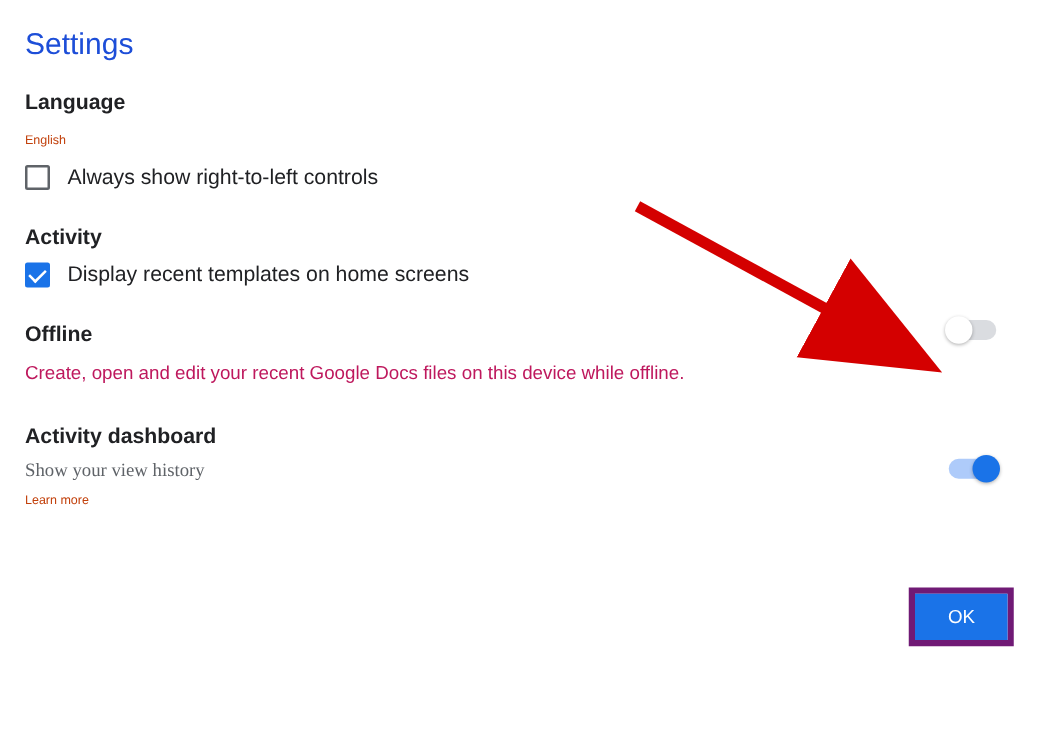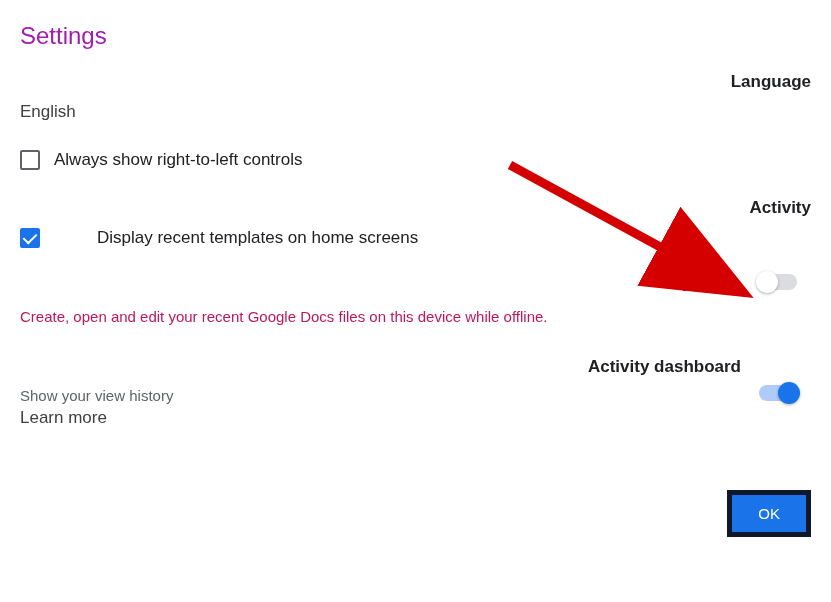--- a/index.html
+++ b/index.html
@@ -9,38 +9,37 @@
     font-family: Arial, "Helvetica Neue", Helvetica, sans-serif;
     color: #202124;
     background: #fff;
     width: 831px;
     position: relative;
   }
   .title {
     font-size: 24px;
     font-weight: 400;
     margin: 4px 0 22px 0;
-    color: #a21caf;
+    color: #1d4ed8;
   }
   .section-heading {
     font-size: 17px;
     font-weight: 700;
     margin: 0 0 10px 0;
     color: #202124;
-    text-align: right;
   }
   .link {
-    color: #404040;
-    font-size: 17px;
+    color: #c2410c;
+    font-size: 10px;
     cursor: pointer;
   }
   .row {
     display: flex;
     align-items: center;
-    margin-top: 28px;
+    margin-top: 12px;
   }
   .checkbox {
     width: 20px;
     height: 20px;
     border: 2px solid #5f6368;
     border-radius: 2px;
     margin-right: 14px;
     cursor: pointer;
     flex-shrink: 0;
     display: flex;
@@ -76,20 +75,21 @@
   .descr2 {
     font-size: 15px;
     color: #5f6368;
     line-height: 1.5;
     margin: 8px 0 0 0;
   }
   .sub {
     font-size: 15px;
     color: #5f6368;
     margin: 6px 0 0 0;
+    font-family: Liberation Serif, serif;
   }
   .toggle {
     position: absolute;
     right: 14px;
     width: 38px;
     height: 16px;
     border-radius: 10px;
     cursor: pointer;
   }
   .toggle .track {
@@ -109,21 +109,21 @@
   }
   .toggle.off .thumb { left: -3px; }
   .toggle.on .track { background: #aecbfa; }
   .toggle.on .thumb { right: -3px; background: #1a73e8; }
   .offline-toggle { top: -2px; }
   .activity-toggle { top: 28px; }
   .ok-wrap {
     position: absolute;
     right: 20px;
     bottom: 12px;
-    border: 5px solid #0f172a;
+    border: 5px solid #701a75;
   }
   .ok-btn {
     background: #1a73e8;
     color: #fff;
     border: none;
     font-size: 15px;
     padding: 10px 26px;
     cursor: pointer;
   }
   .arrow-svg {
@@ -141,28 +141,28 @@
   <div class="section-heading">Language</div>
   <span class="link">English</span>
   <div class="row">
     <div class="checkbox"></div>
     <span class="row-label">Always show right-to-left controls</span>
   </div>
 </div>
 
 <div class="section">
   <div class="section-heading">Activity</div>
-  <div class="row" style="margin-top:8px;gap:43px;">
+  <div class="row" style="margin-top:8px;">
     <div class="checkbox checked"></div>
     <span class="row-label">Display recent templates on home screens</span>
   </div>
 </div>
 
 <div class="section" style="padding-right:70px;">
-  <div class="section-heading">Always</div>
+  <div class="section-heading">Offline</div>
   <div class="toggle off offline-toggle">
     <div class="track"></div>
       <div class="thumb"></div>
   </div>
   <div class="descr">Create, open and edit your recent Google Docs files on this device while offline.</div>
 </div>
 
 <div class="section" style="padding-right:70px; margin-bottom:103px;">
   <div class="section-heading">Activity dashboard</div>
   <div class="toggle on activity-toggle">

